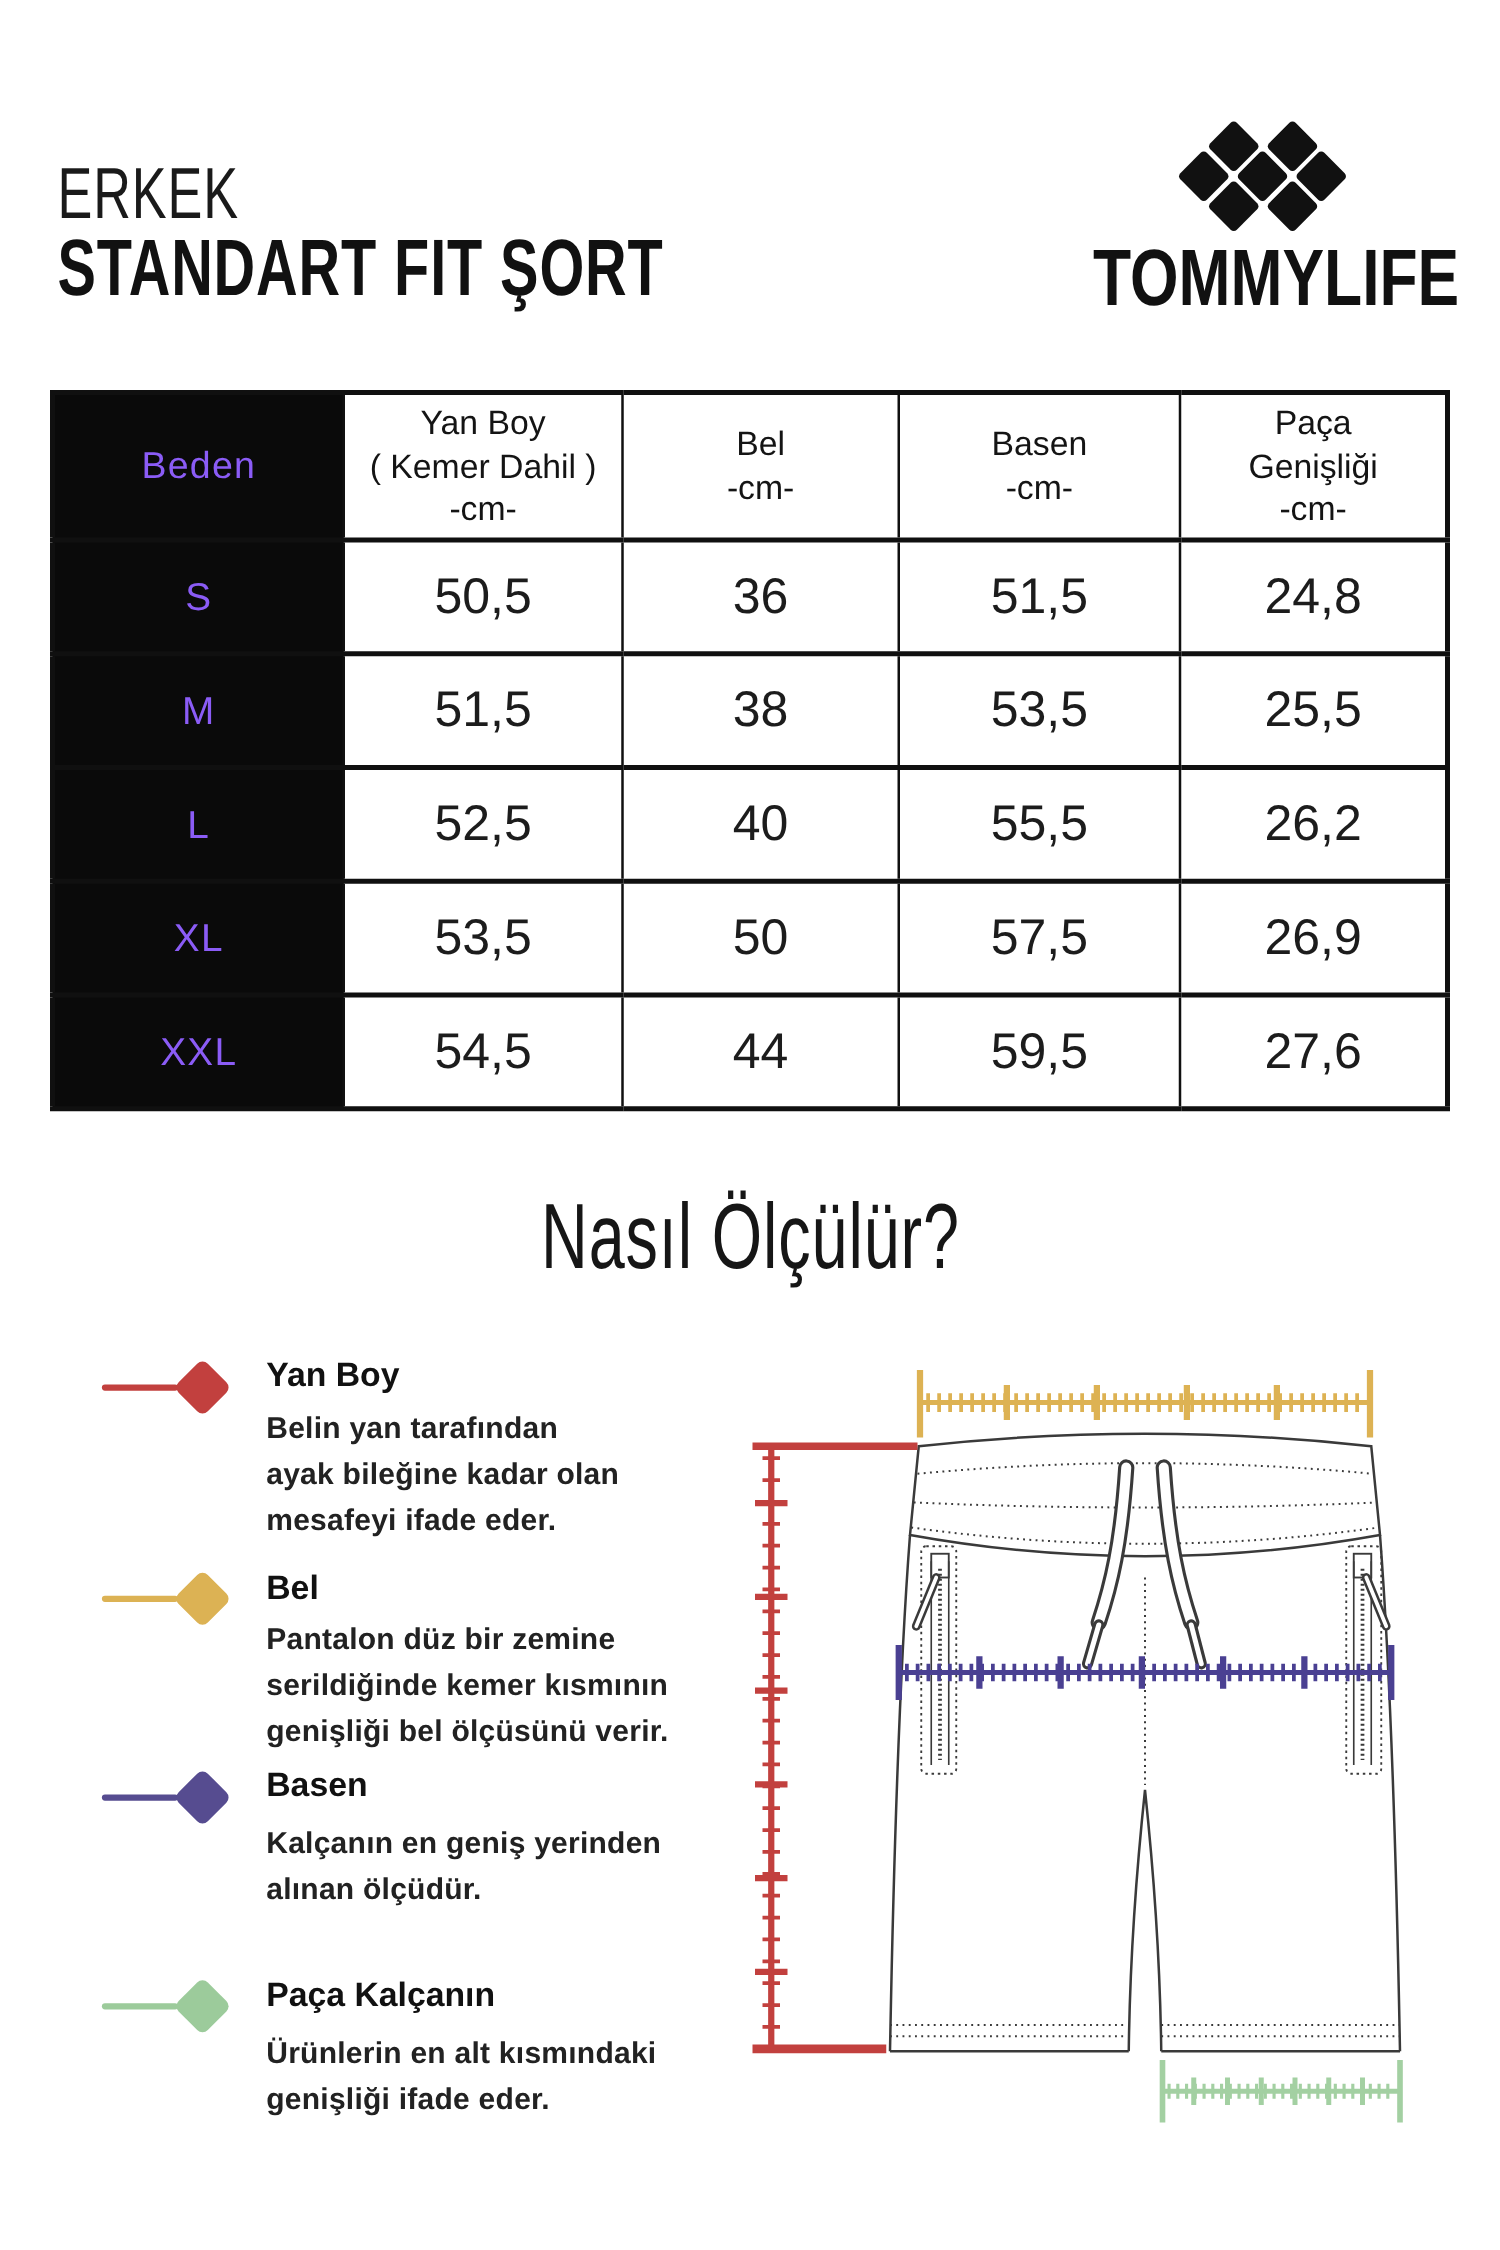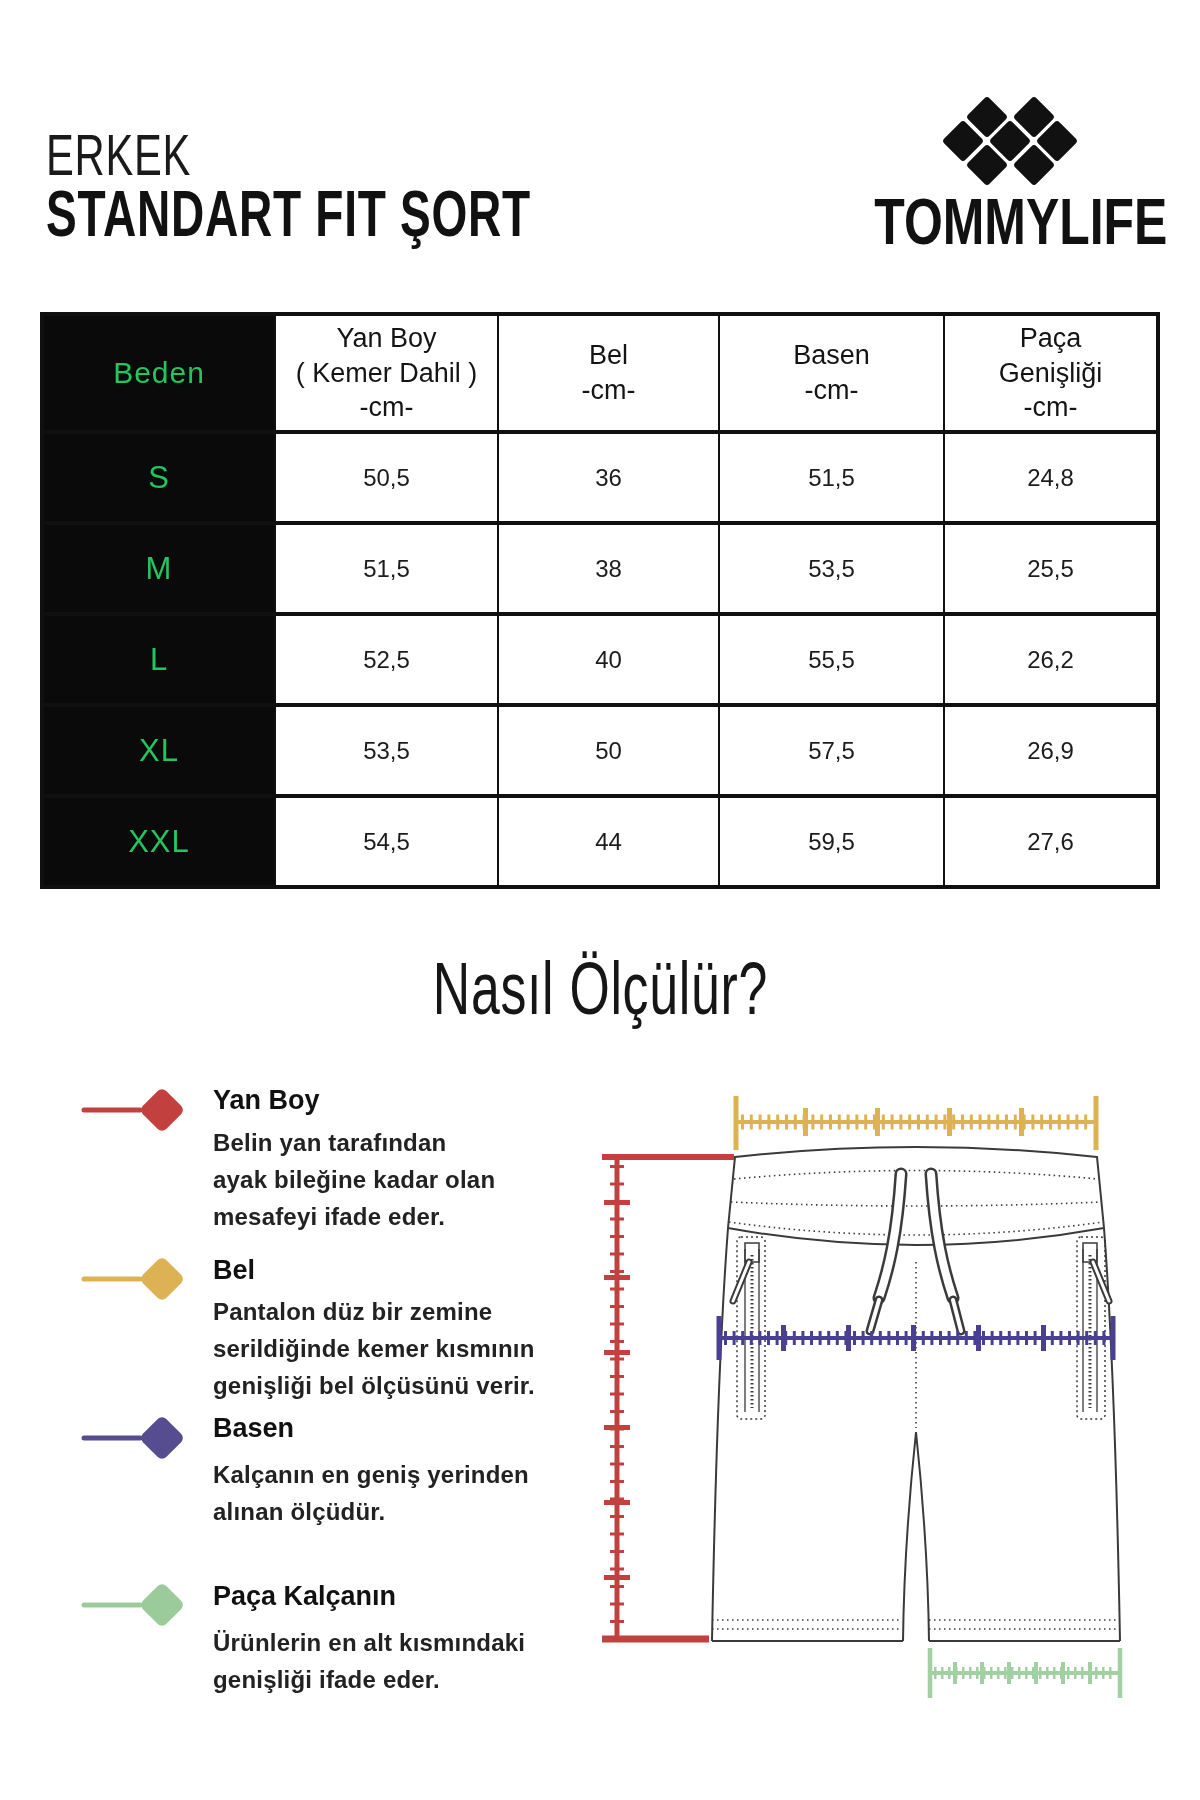--- a/index.html
+++ b/index.html
@@ -15,24 +15,24 @@
   .t-brand{font-size:64px;font-weight:700;letter-spacing:0px;color:#111;line-height:1;}
   .t-howto{font-size:74px;font-weight:400;letter-spacing:1px;color:#161616;line-height:1;transform:scaleX(.70);}
 
   
   table.size{border-collapse:collapse;table-layout:fixed;width:1118px;
              border:4px solid #101010;background:#fff;}
   table.size th,table.size td{border-left:2px solid #101010;border-right:2px solid #101010;
              border-top:4px solid #101010;border-bottom:4px solid #101010;
              text-align:center;vertical-align:middle;padding:0;}
   .col-head{font-size:27px;font-weight:400;line-height:1.28;white-space:pre-line;color:#141414;}
-  .blackcol{background:#0a0a0a;color:#22c55e;font-weight:400;}
+  .blackcol{background:#0a0a0a;color:#8b5cf6;font-weight:400;}
   .size-label{font-size:31px;letter-spacing:1px;}
   .beden-label{font-size:30px;letter-spacing:1px;}
-  td.val{font-size:24px;color:#1c1c1c;}
+  td.val{font-size:40px;color:#1c1c1c;}
 
   
   .lg-title{font-size:27px;font-weight:700;color:#111;line-height:1.1;}
   .lg-desc{font-size:24px;color:#222;line-height:37px;white-space:pre-line;letter-spacing:.2px;font-weight:bold;}
 </style>
 </head>
 <body>
 
 <div class="page">
 

